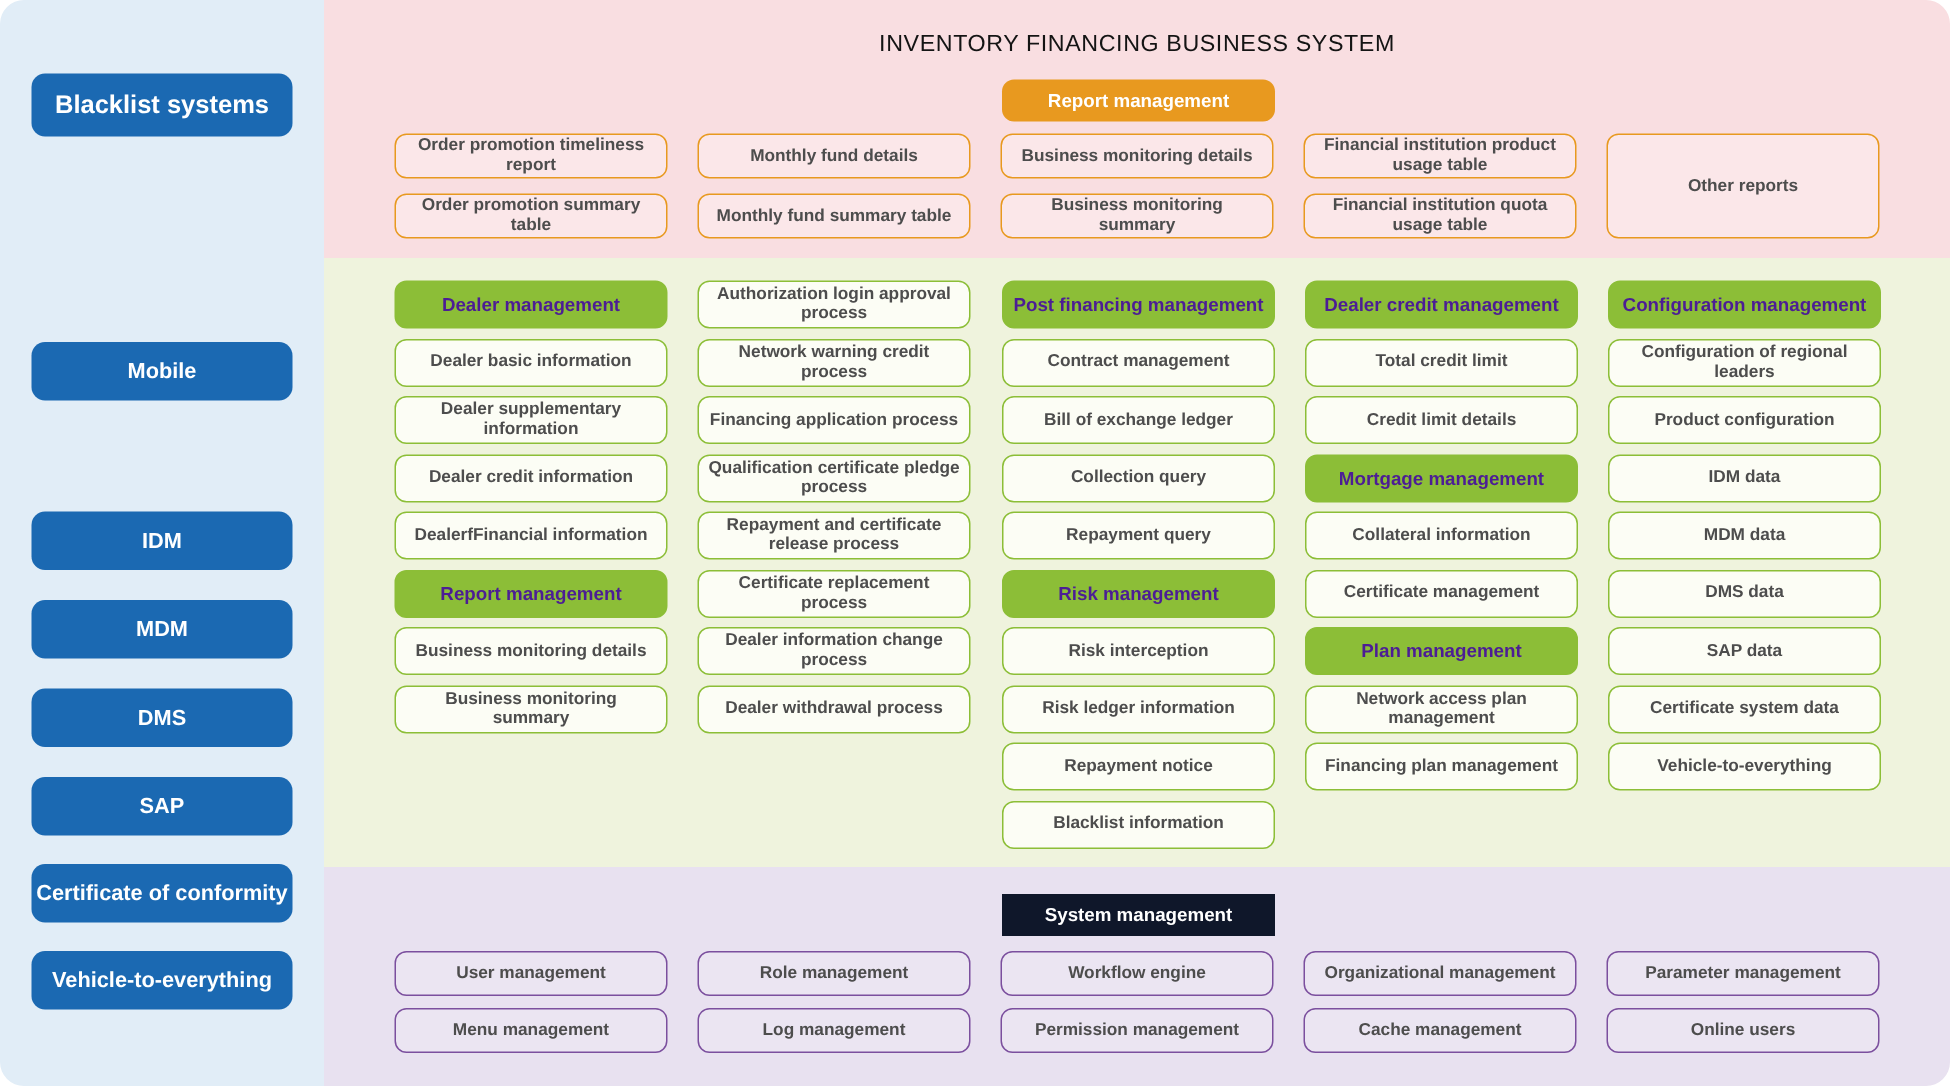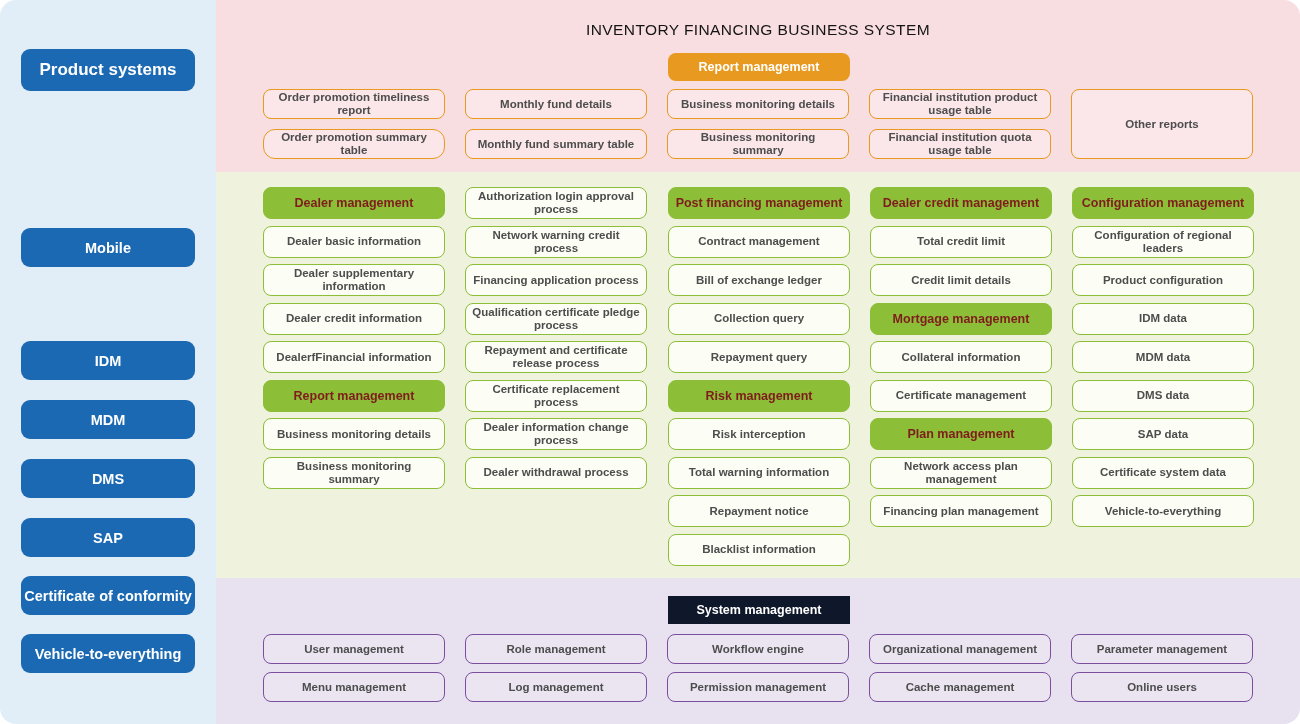--- a/index.html
+++ b/index.html
@@ -46,61 +46,61 @@
     position:absolute; left:668px; top:53px; width:182px; height:28px;
     background:#e8991f; border-radius:8px; color:#fff;
     display:flex; align-items:center; justify-content:center;
     font-weight:bold; font-size:12.5px;
   }
 
   
   .mcol { position:absolute; top:187px; width:182px; display:flex; flex-direction:column; gap:6.5px; }
   .mcol1{left:263px} .mcol2{left:465px} .mcol3{left:668px} .mcol4{left:870px} .mcol5{left:1072px}
   .gbox   { height:32px; background:#fcfdf5; border:1.5px solid #8cbe37; flex:0 0 auto; }
-  .ghdr   { height:32px; background:#8cbe37; border:1.5px solid #8cbe37; color:#7f1d1d; font-size:12.5px; flex:0 0 auto; }
+  .ghdr   { height:32px; background:#8cbe37; border:1.5px solid #8cbe37; color:#4c1d95; font-size:12.5px; flex:0 0 auto; }
 
   
   .hdr-purple {
     position:absolute; left:668px; top:596px; width:182px; height:28px;
     background:#0f172a; border-radius:0; color:#fff;
     display:flex; align-items:center; justify-content:center;
     font-weight:bold; font-size:12.5px;
   }
   .sgrid {
     position:absolute; left:263px; top:634px; width:990px;
     display:grid; grid-template-columns:repeat(5,182px); column-gap:20px;
     grid-auto-rows:30px; row-gap:8px;
   }
   .pbox { background:#ebe5f2; border:1.5px solid #7b4f9e; }
 </style>
 </head>
 <body>
 
 <div class="canvas">
   <div class="sidebar" id="sidebar">
-      <div class="side-btn big" style="top: 49px;">Product systems</div>
+      <div class="side-btn big" style="top: 49px;">Blacklist systems</div>
       <div class="side-btn" style="top: 228px;">Mobile</div>
       <div class="side-btn" style="top: 341px;">IDM</div>
       <div class="side-btn" style="top: 400px;">MDM</div>
       <div class="side-btn" style="top: 459px;">DMS</div>
       <div class="side-btn" style="top: 518px;">SAP</div>
       <div class="side-btn" style="top: 576px;">Certificate of conformity</div>
       <div class="side-btn" style="top: 634px;">Vehicle-to-everything</div>
     </div>
 
   <div class="band-report"></div>
   <div class="band-main"></div>
   <div class="band-system"></div>
 
   <div class="title">INVENTORY FINANCING BUSINESS SYSTEM</div>
 
   <div class="hdr-orange">Report management</div>
   <div class="rgrid" id="rgrid">
       <div class="box rbox" style="grid-area: 1 / 1;">Order promotion timeliness report</div>
-      <div class="box rbox" style="grid-area: 2 / 1; border-radius: 12px;">Order promotion summary table</div>
+      <div class="box rbox" style="grid-area: 2 / 1;">Order promotion summary table</div>
       <div class="box rbox" style="grid-area: 1 / 2;">Monthly fund details</div>
       <div class="box rbox" style="grid-area: 2 / 2;">Monthly fund summary table</div>
       <div class="box rbox" style="grid-area: 1 / 3;">Business monitoring details</div>
       <div class="box rbox" style="grid-area: 2 / 3;">Business monitoring summary</div>
       <div class="box rbox" style="grid-area: 1 / 4;">Financial institution product usage table</div>
       <div class="box rbox" style="grid-area: 2 / 4;">Financial institution quota usage table</div>
       <div class="box rbox" style="grid-area: 1 / 5 / 3; height: auto;">Other reports</div>
     </div>
 
   <div id="maincols">
@@ -125,21 +125,21 @@
         <div class="box gbox">Dealer withdrawal process</div>
       </div>
       <div class="mcol mcol3">
         <div class="box ghdr">Post financing management</div>
         <div class="box gbox">Contract management</div>
         <div class="box gbox">Bill of exchange ledger</div>
         <div class="box gbox">Collection query</div>
         <div class="box gbox">Repayment query</div>
         <div class="box ghdr">Risk management</div>
         <div class="box gbox">Risk interception</div>
-        <div class="box gbox">Total warning information</div>
+        <div class="box gbox">Risk ledger information</div>
         <div class="box gbox">Repayment notice</div>
         <div class="box gbox">Blacklist information</div>
       </div>
       <div class="mcol mcol4">
         <div class="box ghdr">Dealer credit management</div>
         <div class="box gbox">Total credit limit</div>
         <div class="box gbox">Credit limit details</div>
         <div class="box ghdr">Mortgage management</div>
         <div class="box gbox">Collateral information</div>
         <div class="box gbox">Certificate management</div>

